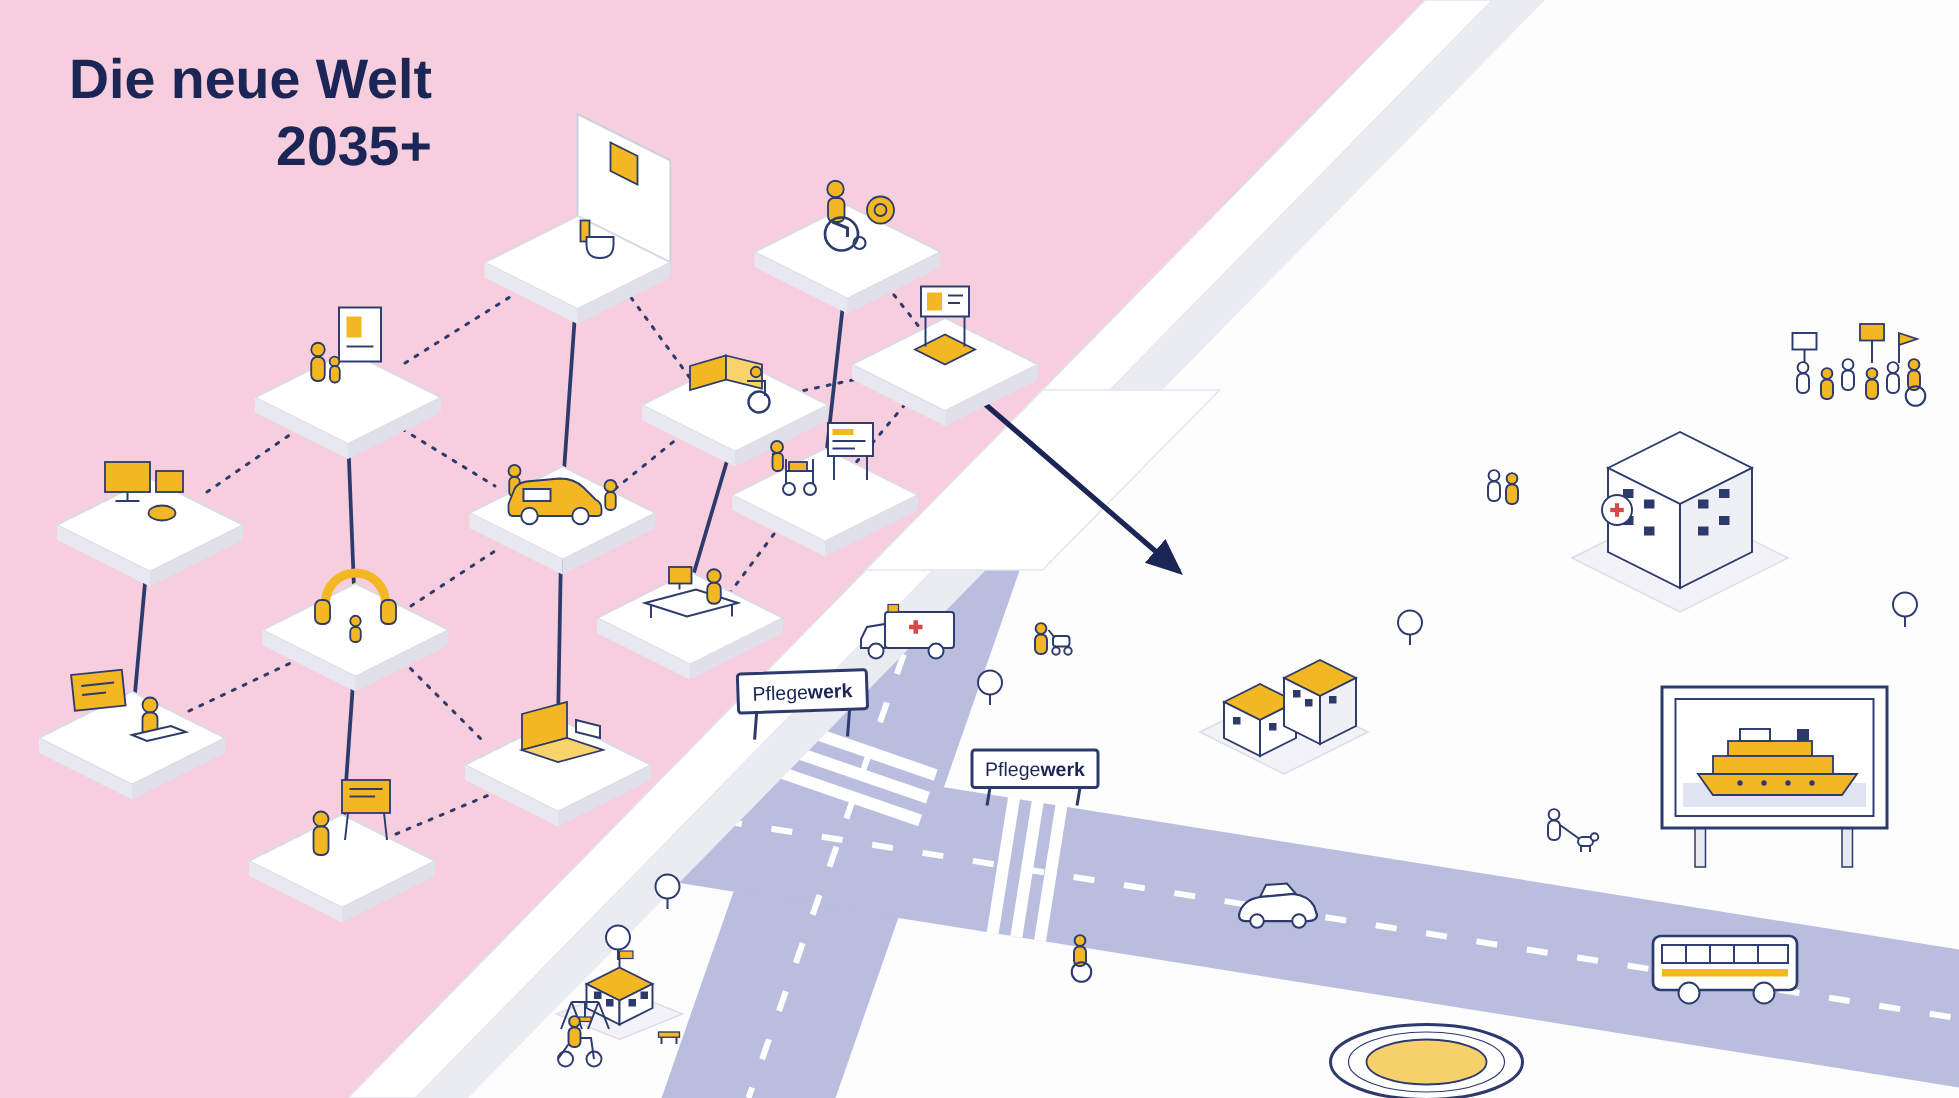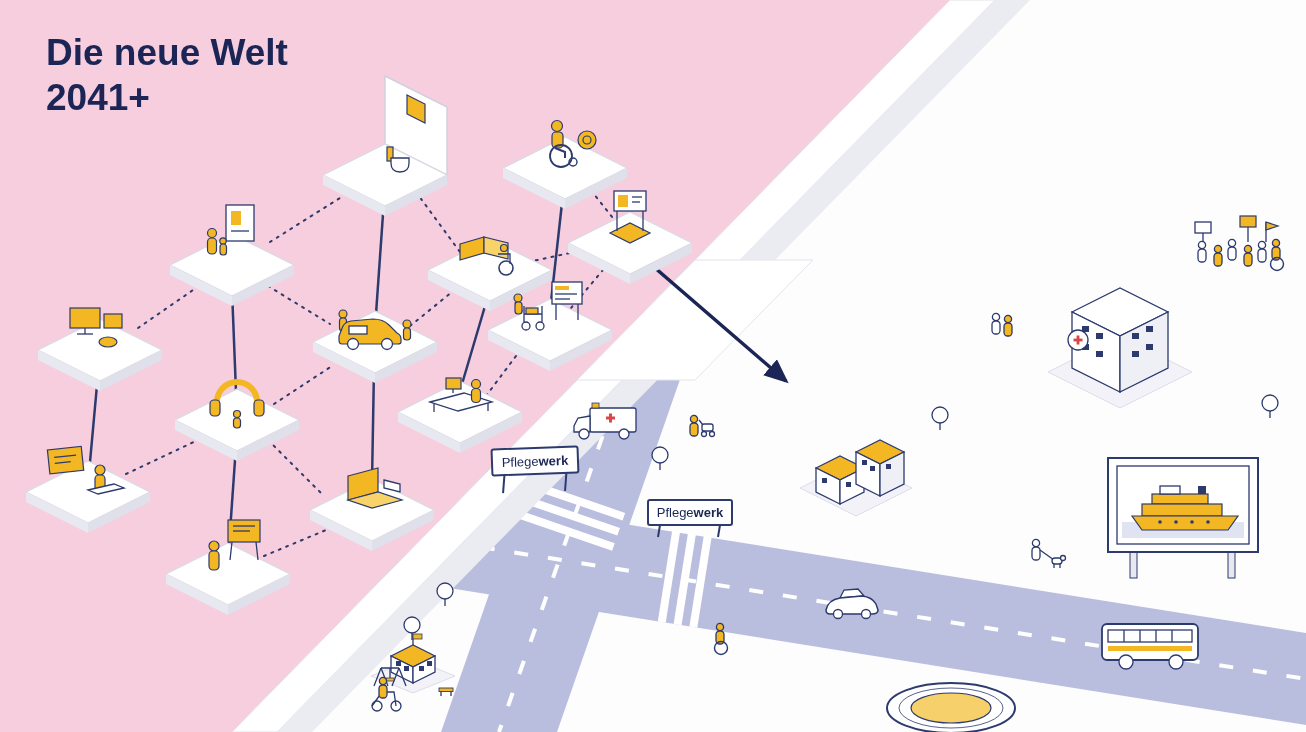--- a/index.html
+++ b/index.html
@@ -1,17 +1,17 @@
 <!DOCTYPE html>
 <html><head>
 <meta charset="utf-8">
 <style>
   html,body{margin:0;padding:0;background:#fff;}
   #stage{position:relative;width:1306px;height:732px;overflow:hidden;
-         font-family:"Liberation Sans", sans-serif;}
+         font-family:"Liberation Sans", sans-serif;text-align:right;}
   #stage svg{position:absolute;left:0;top:0;}
   .title{position:absolute;left:46px;top:30px;color:#1b2556;font-weight:700;
          font-size:37px;line-height:1.22;z-index:5;}
   .title span{display:block;}
   
   .y{fill:#f2b722;stroke:#2c3a6e;stroke-width:1.2}
   .yl{fill:#f8d36a;stroke:#2c3a6e;stroke-width:1.2}
   .w{fill:#fff;stroke:#2c3a6e;stroke-width:1.3}
   .wn{fill:#fff;stroke:#2c3a6e;stroke-width:2}
   .ws{fill:#eef0f6;stroke:#2c3a6e;stroke-width:1.3}
@@ -25,21 +25,21 @@
   .cw{fill:#fff}
   .signtext{font-size:13px;fill:#1b2556;font-family:"Liberation Sans",sans-serif;}
 </style>
 </head>
 <body>
 
 <div id="stage">
 
   <div class="title">
     <span>Die neue Welt</span>
-    <span>2041+</span>
+    <span>2035+</span>
   </div>
 
   <svg width="1306" height="732" viewBox="0 0 1306 732">
     <defs>
       <g id="tile">
         <path d="M-62,0 L0,-31 L62,0 L0,31 Z" fill="#ffffff" stroke="#d9dae4" stroke-width="1.2"></path>
         <path d="M-62,0 L0,31 L0,41 L-62,10 Z" fill="#e8e9f0"></path>
         <path d="M62,0 L0,31 L0,41 L62,10 Z" fill="#dfe0ea"></path>
       </g>
       <g id="person">

